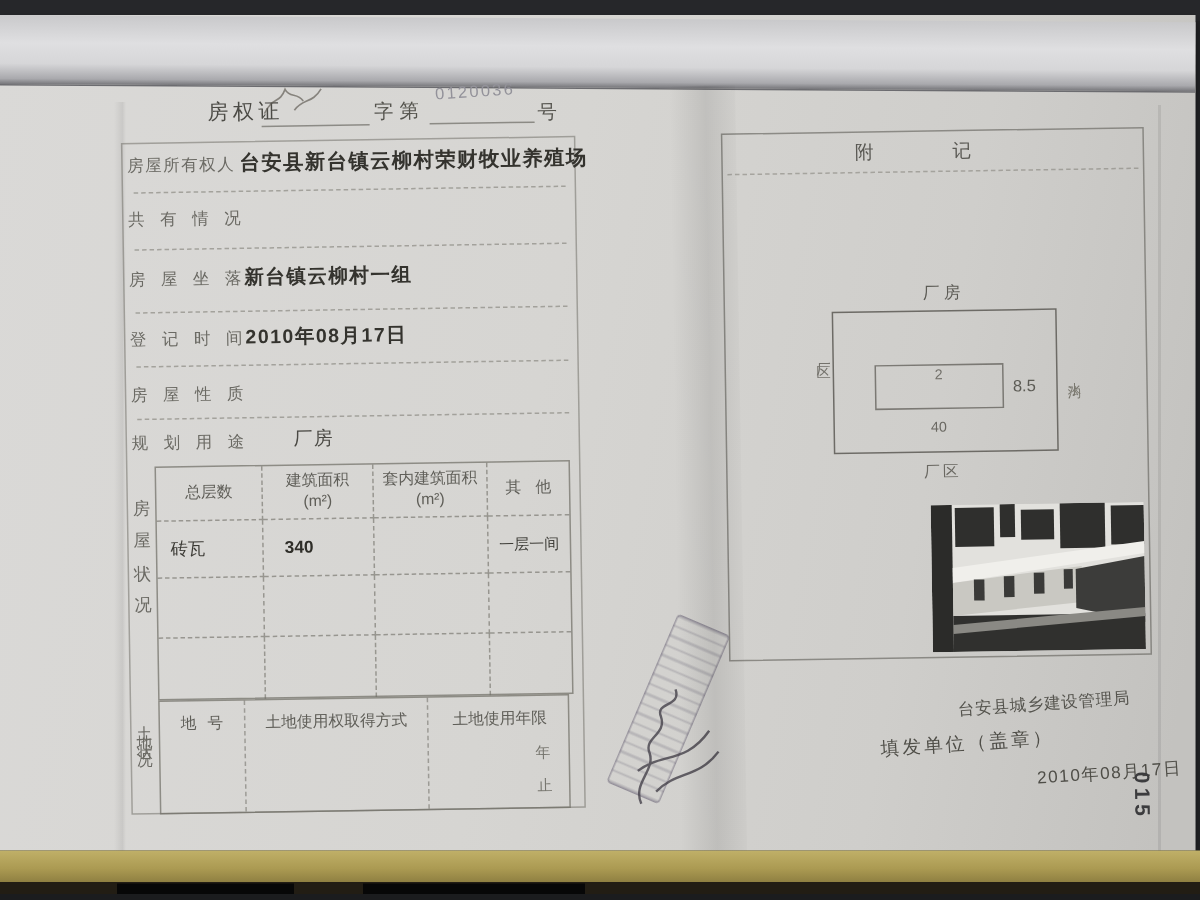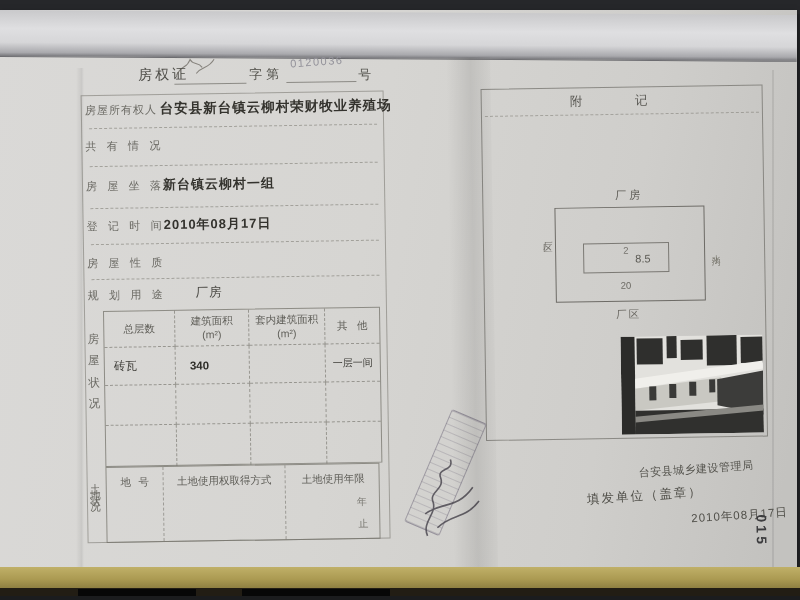--- a/index.html
+++ b/index.html
@@ -154,22 +154,22 @@
       <span class="yearmark" style="left:355px;top:506px;">止</span>
 
       <div class="annexbox"></div>
       <div class="annex-title">附记</div>
       <div class="annex-dash"></div>
 
       <span class="d-txt" style="left:617px;top:181px;font-size:11px;letter-spacing:3px;">厂房</span>
       <div class="d-outer"></div>
       <div class="d-inner"></div>
       <span class="d-txt" style="left:624px;top:238px;font-size:9.5px;color:#74726c;">2</span>
-      <span class="d-txt" style="left:636px;top:246px;font-size:11px;">8.5</span>
-      <span class="d-txt" style="left:621px;top:273px;font-size:9.5px;color:#6a6862;">20</span>
+      <span class="d-txt" style="left:676px;top:246px;font-size:11px;">8.5</span>
+      <span class="d-txt" style="left:621px;top:273px;font-size:9.5px;color:#6a6862;">40</span>
       <span class="d-txt vlabel" style="left:542px;top:226px;font-size:9.5px;letter-spacing:2px;color:#74726c;">厂区</span>
       <span class="d-txt vlabel" style="left:710px;top:242px;font-size:9px;letter-spacing:2px;color:#7a786f;">水沟</span>
       <span class="d-txt" style="left:616px;top:301px;font-size:10.5px;letter-spacing:2px;color:#6a6862;">厂区</span>
 
       <svg class="photo" viewBox="0 0 142 98" preserveAspectRatio="none">
         <rect x="0" y="0" width="142" height="98" fill="#e2e1dd"></rect>
         <rect x="0" y="0" width="14" height="98" fill="#2b2b29"></rect>
         <g fill="#2f2f2d">
           <rect x="16" y="2" width="26" height="26"></rect>
           <rect x="46" y="0" width="10" height="22"></rect>

